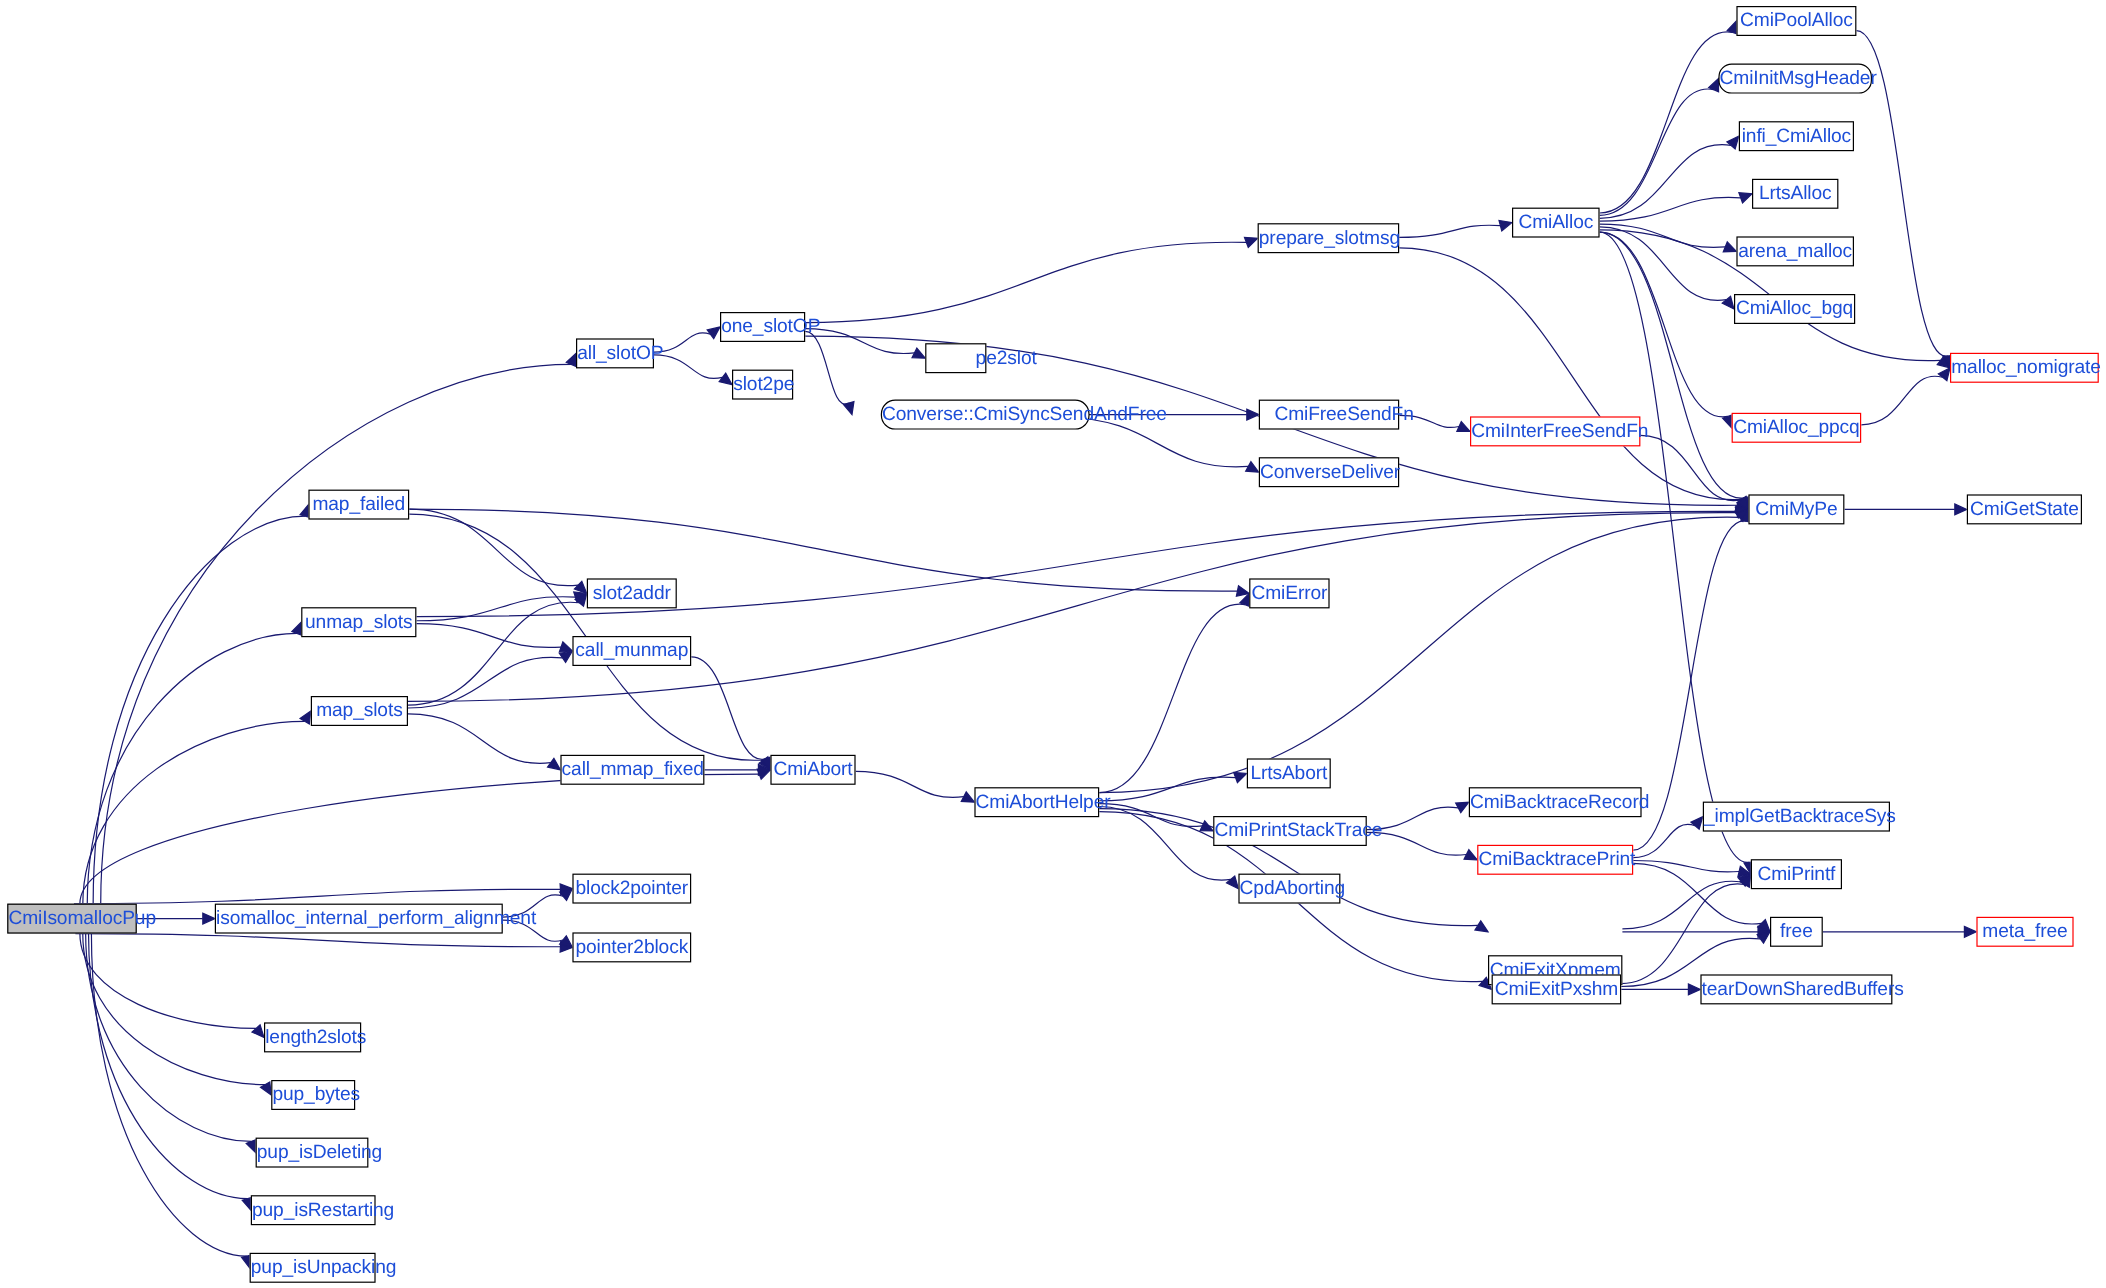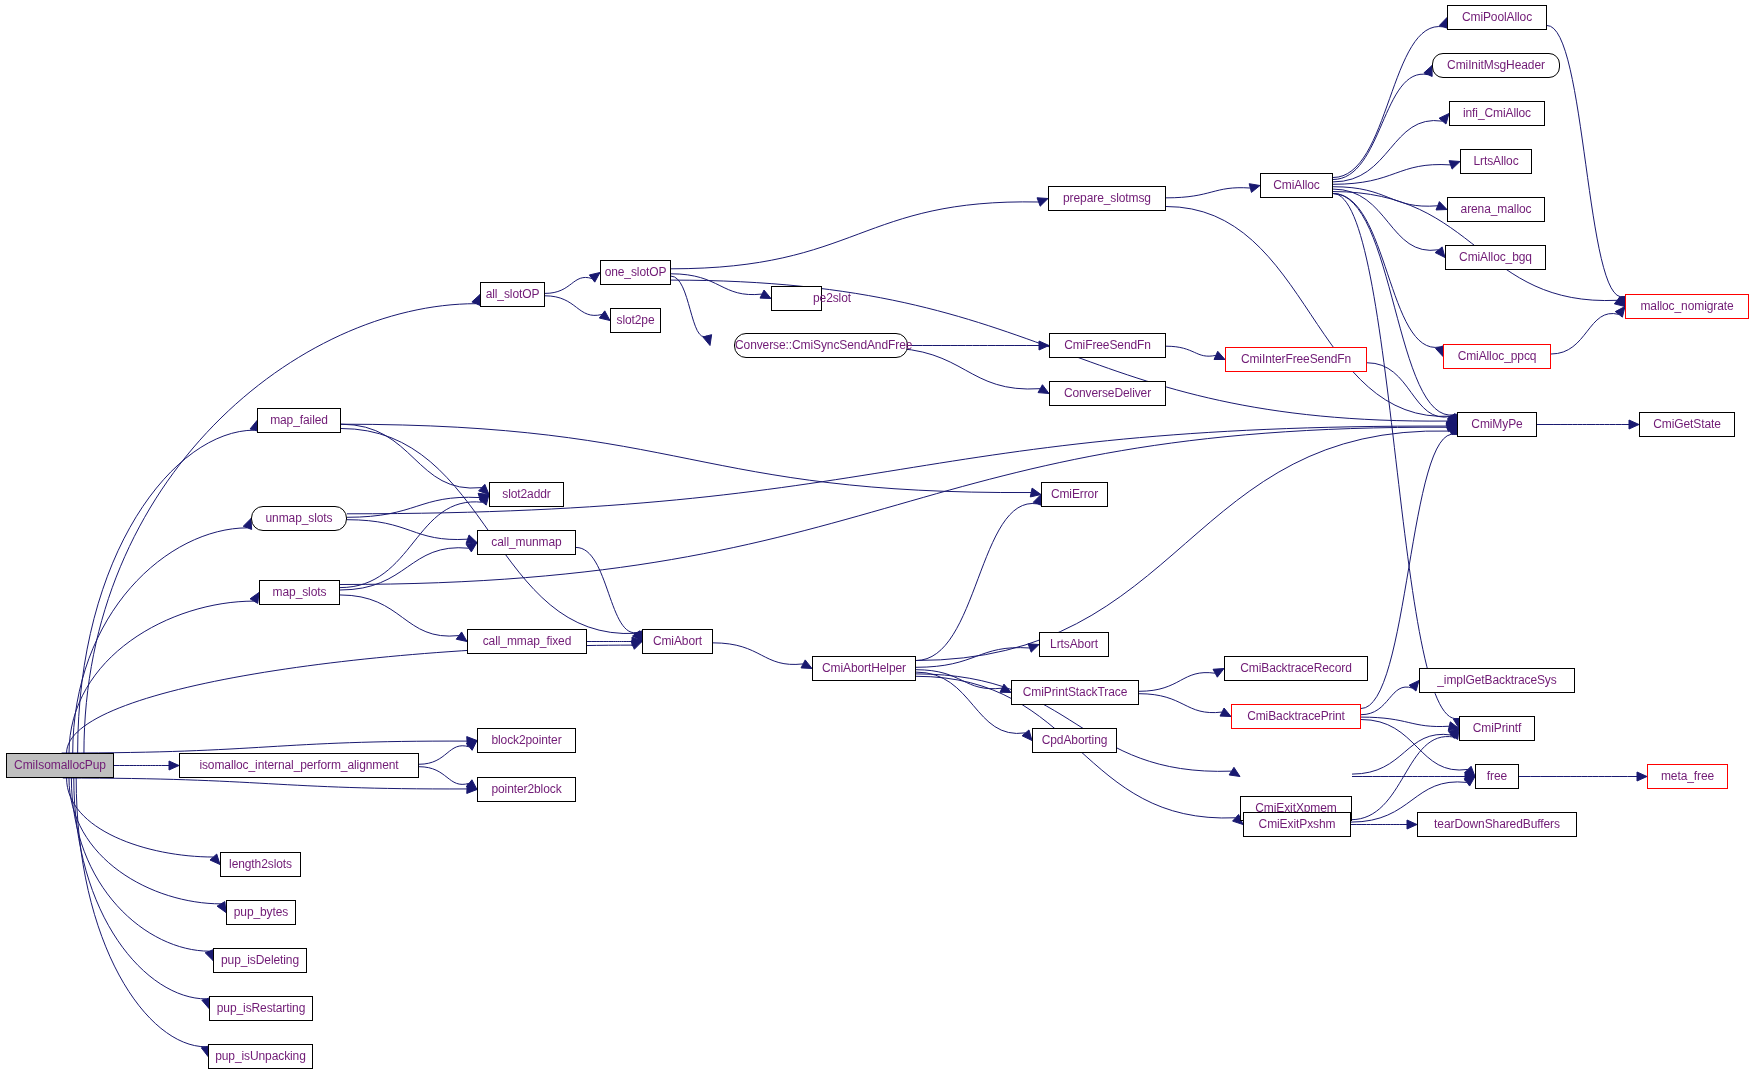--- a/index.html
+++ b/index.html
@@ -1,21 +1,21 @@
 <!DOCTYPE html>
 <html><head>
 <meta charset="utf-8">
 <style>
   html, body { margin: 0; padding: 0; background: #ffffff; }
   body { width: 1755px; height: 1073px; position: relative; overflow: hidden;
          font-family: "Liberation Sans", "DejaVu Sans", sans-serif; }
   #graph { position: absolute; left: 0; top: 0; width: 1755px; height: 1073px; }
   #edges { position: absolute; left: 0; top: 0; }
   .node { position: absolute; box-sizing: border-box; border: 1px solid #000000; background: #ffffff;
-          font-size: 12px; line-height: 23px; text-align: center; white-space: nowrap; color: #701a75;
+          font-size: 16px; line-height: 23px; text-align: center; white-space: nowrap; color: #1d4ed8;
           cursor: pointer; letter-spacing: -0.1px; }
   .node.root { background: #bfbfbf; cursor: default; }
   .node.truncated { border-color: #ff0000; }
   .edge { fill: none; stroke: #191970; stroke-width: 1; }
   .arrow { fill: #191970; stroke: #191970; stroke-width: 1; }
 </style>
 </head>
 <body>
 
 <div id="graph">
@@ -177,25 +177,25 @@
       <div class="node" style="left: 1432px; top: 53px; width: 128px; height: 25px; border-radius: 11px;">CmiInitMsgHeader</div>
       <div class="node" style="left: 1449px; top: 101px; width: 96px; height: 25px;">infi_CmiAlloc</div>
       <div class="node" style="left: 1460px; top: 149px; width: 72px; height: 25px;">LrtsAlloc</div>
       <div class="node" style="left: 1447px; top: 197px; width: 98px; height: 25px;">arena_malloc</div>
       <div class="node" style="left: 1445px; top: 245px; width: 101px; height: 25px;">CmiAlloc_bgq</div>
       <div class="node truncated" style="left: 1625px; top: 294px; width: 124px; height: 25px;">malloc_nomigrate</div>
       <div class="node truncated" style="left: 1443px; top: 344px; width: 108px; height: 25px;">CmiAlloc_ppcq</div>
       <div class="node" style="left: 1457px; top: 412px; width: 80px; height: 25px;">CmiMyPe</div>
       <div class="node" style="left: 1639px; top: 412px; width: 96px; height: 25px;">CmiGetState</div>
       <div class="node" style="left: 734px; top: 333px; width: 174px; height: 25px; border-radius: 12px;">Converse::CmiSyncSendAndFree</div>
-      <div class="node" style="left: 1049px; top: 333px; width: 117px; height: 25px;">CmiFreeSendFn</div>
+      <div class="node" style="left: 1049px; top: 333px; width: 117px; height: 25px; padding-left: 12px;">CmiFreeSendFn</div>
       <div class="node" style="left: 1049px; top: 381px; width: 117px; height: 25px;">ConverseDeliver</div>
       <div class="node truncated" style="left: 1225px; top: 347px; width: 142px; height: 25px;">CmiInterFreeSendFn</div>
       <div class="node" style="left: 257px; top: 408px; width: 84px; height: 25px;">map_failed</div>
-      <div class="node" style="left: 251px; top: 506px; width: 96px; height: 25px; border-radius: 12px;">unmap_slots</div>
+      <div class="node" style="left: 251px; top: 506px; width: 96px; height: 25px;">unmap_slots</div>
       <div class="node" style="left: 259px; top: 580px; width: 81px; height: 25px;">map_slots</div>
       <div class="node" style="left: 489px; top: 482px; width: 75px; height: 25px;">slot2addr</div>
       <div class="node" style="left: 477px; top: 530px; width: 99px; height: 25px;">call_munmap</div>
       <div class="node" style="left: 467px; top: 629px; width: 120px; height: 25px;">call_mmap_fixed</div>
       <div class="node" style="left: 642px; top: 629px; width: 71px; height: 25px;">CmiAbort</div>
       <div class="node" style="left: 812px; top: 656px; width: 104px; height: 25px;">CmiAbortHelper</div>
       <div class="node" style="left: 1041px; top: 482px; width: 67px; height: 25px;">CmiError</div>
       <div class="node" style="left: 1039px; top: 632px; width: 70px; height: 25px;">LrtsAbort</div>
       <div class="node" style="left: 1011px; top: 680px; width: 128px; height: 25px;">CmiPrintStackTrace</div>
       <div class="node" style="left: 1032px; top: 728px; width: 85px; height: 25px;">CpdAborting</div>

